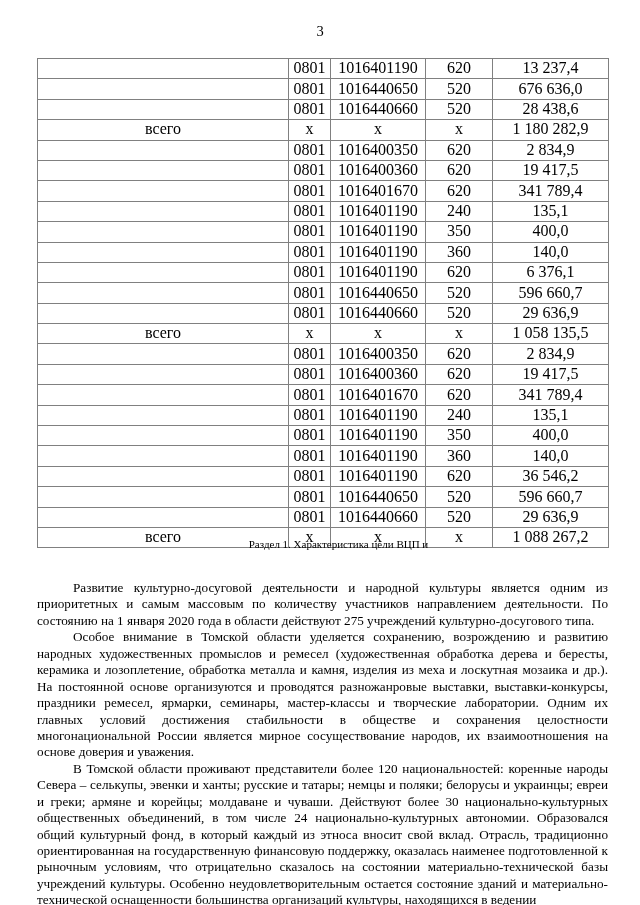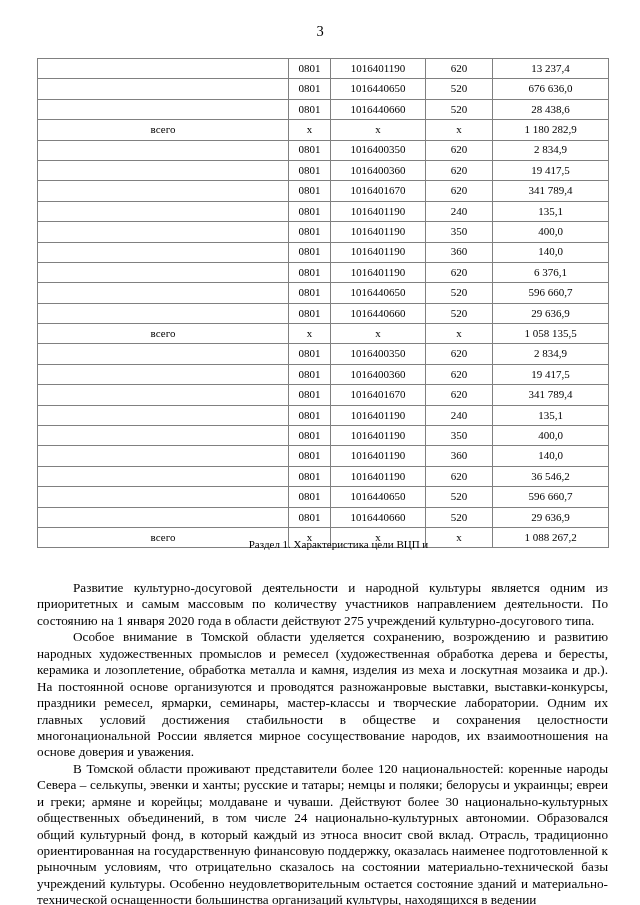--- a/index.html
+++ b/index.html
@@ -38,21 +38,21 @@
   .table-wrap {
     position: absolute;
     top: 58px;
     left: 37px;
     width: 571px;
   }
   table.fin {
     border-collapse: collapse;
     width: 571px;
     table-layout: fixed;
-    font-size: 11px;
+    font-size: 16px;
   }
   table.fin col.c-name  { width: 251px; }
   table.fin col.c-sect  { width: 42px;  }
   table.fin col.c-prog  { width: 95px;  }
   table.fin col.c-type  { width: 67px;  }
   table.fin col.c-sum   { width: 116px; }
 
   table.fin td {
     border: 0.8px solid #808080;
     height: 19.4px;

